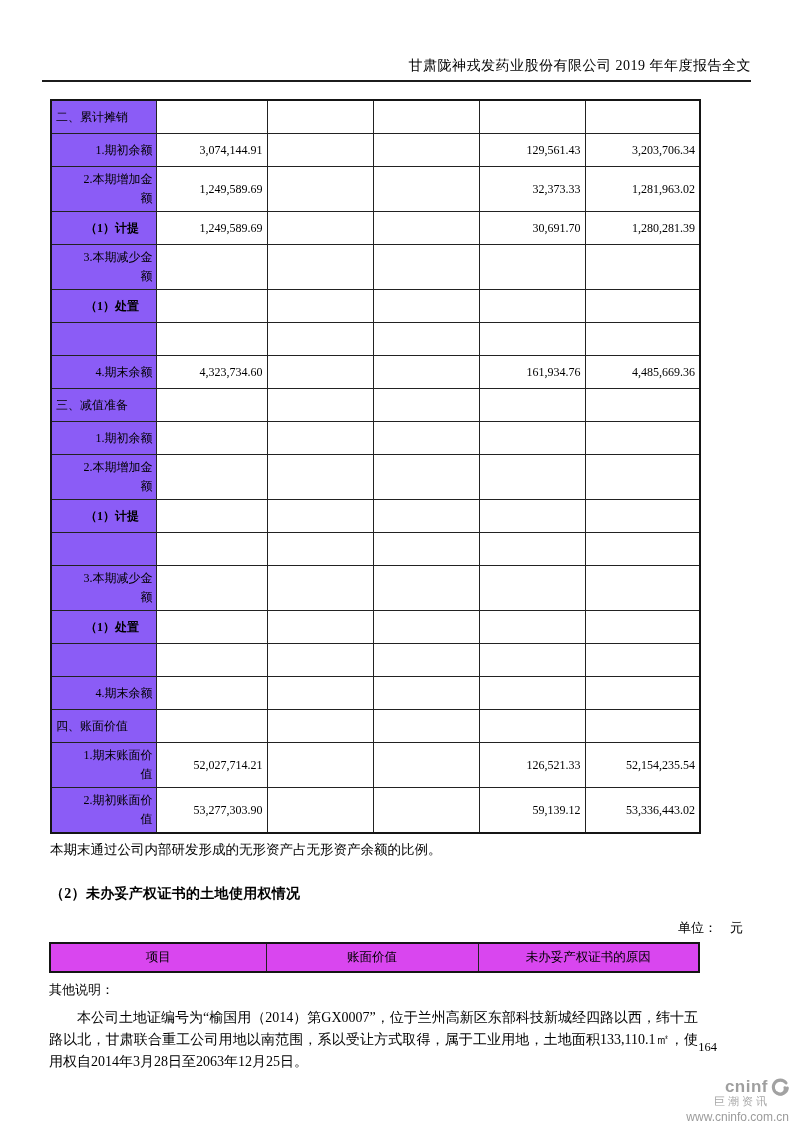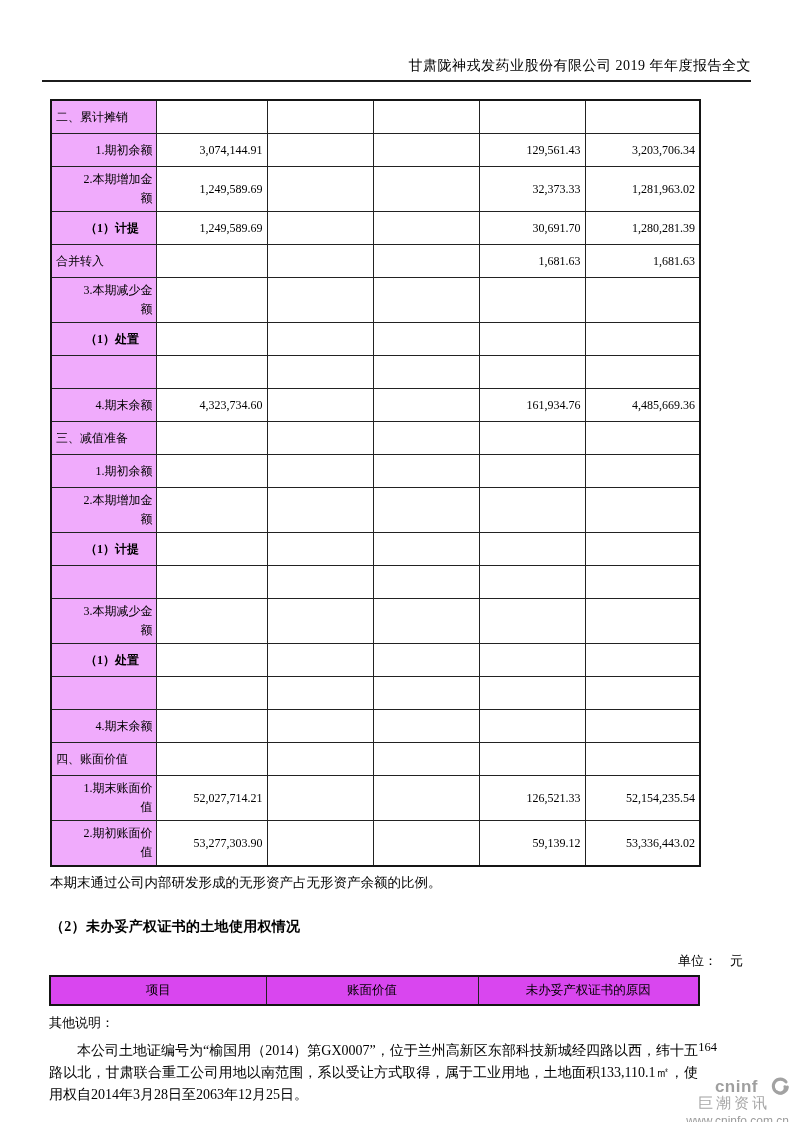--- a/index.html
+++ b/index.html
@@ -12,21 +12,21 @@
 
   .doc-header {
     margin-top:57px; padding-bottom:5px; border-bottom:2px solid #1c1c1c;
     text-align:right; font-size:14px; letter-spacing:0.5px;
   }
 
   table.grid { border-collapse:collapse; table-layout:fixed; background:#fff; }
   .amort-table { width:649px; margin:17px 0 0 8px; border:2px solid #151515; }
   .amort-table td { border:1px solid #222; height:26px; vertical-align:middle; overflow:hidden; }
   .label-cell {
-    background:#f0abfc; font-size:12px; line-height:19px;
+    background:#8b5cf6; font-size:12px; line-height:19px;
     padding:3px 3px 3px 3px; word-break:break-all;
   }
   .indent-0 { text-indent:1px; }
   .indent-1 { text-indent:24px;text-align:right; }
   .indent-2 { text-indent:30px;font-weight:bold; }
   .num-cell { text-align:right; font-size:12px; line-height:19px; padding:3px 4px 3px 2px; }
 
   .ratio-note { font-size:13.5px; margin:7px 0 0 8px; }
 
   .section-heading { font-size:14px; font-weight:bold; margin:26px 0 0 8px; letter-spacing:0.3px; }
@@ -45,24 +45,24 @@
     font-size:14px; line-height:22px; text-align:justify; text-indent:2em;
     margin:8px 0 0 7px; width:649px;
   }
 
   .page-number { position:absolute; top:1040px; right:76px; font-size:12.5px; }
 
   .footer-logo {
     position:absolute; top:1077px; right:3px; width:160px;
     font-family:"Liberation Sans","DejaVu Sans",sans-serif; text-align:right;
   }
-  .logo-row { display:flex; align-items:flex-start; justify-content:flex-end; gap:11px; }
+  .logo-row { display:flex; align-items:center; justify-content:flex-end; gap:1px; }
   .logo-text { font-weight:bold; font-size:17px; color:#9f9f9f; letter-spacing:0.5px; }
   .logo-swirl { width:19px; height:19px; margin-left:2px; }
-  .logo-sub { font-size:15px; letter-spacing:3px; color:#a6a6a6; margin:-3px 20px 0 0;text-align:right; }
+  .logo-sub { font-size:11px; letter-spacing:3px; color:#a6a6a6; margin:-3px 20px 0 0;text-align:right; }
   .logo-url { font-size:12px; color:#9b9b9b; margin-top:1px; padding-right:1px;text-decoration:underline; }
 </style>
 </head>
 <body>
 
 <div class="page">
   <div class="content">
 
     <div class="doc-header">
       <span>甘肃陇神戎发药业股份有限公司 2019 年年度报告全文</span>
@@ -102,28 +102,20 @@
             <td class="num-cell">32,373.33</td>
             <td class="num-cell">1,281,963.02</td>
           </tr>
           <tr>
             <td class="label-cell indent-2">（1）计提</td>
             <td class="num-cell">1,249,589.69</td>
             <td class="num-cell"></td>
             <td class="num-cell"></td>
             <td class="num-cell">30,691.70</td>
             <td class="num-cell">1,280,281.39</td>
-          </tr>
-          <tr>
-            <td class="label-cell indent-0">合并转入</td>
-            <td class="num-cell"></td>
-            <td class="num-cell"></td>
-            <td class="num-cell"></td>
-            <td class="num-cell">1,681.63</td>
-            <td class="num-cell">1,681.63</td>
           </tr>
           <tr>
             <td class="label-cell indent-1">3.本期减少金额</td>
             <td class="num-cell"></td>
             <td class="num-cell"></td>
             <td class="num-cell"></td>
             <td class="num-cell"></td>
             <td class="num-cell"></td>
           </tr>
           <tr>

